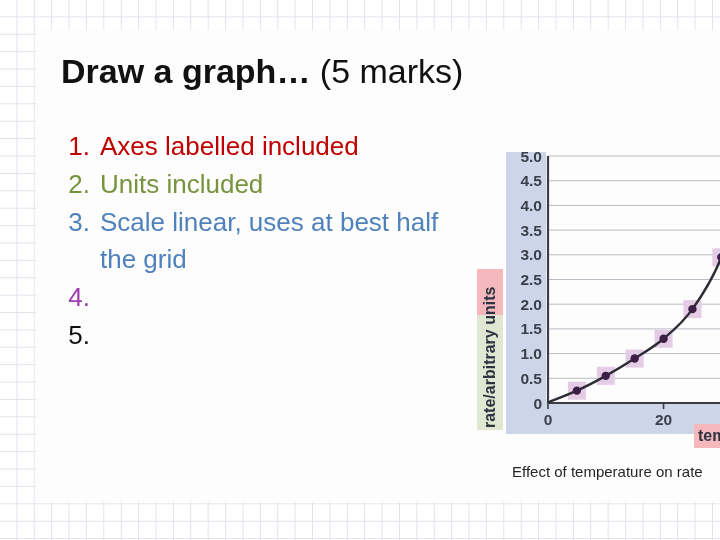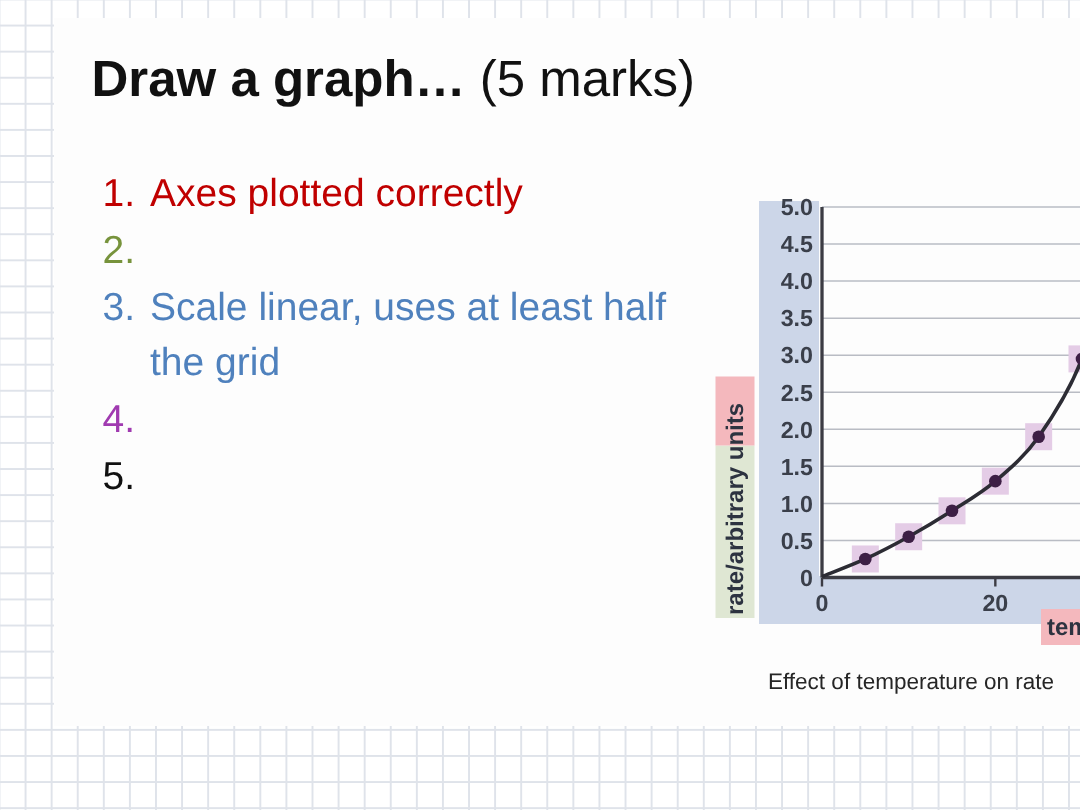--- a/index.html
+++ b/index.html
@@ -21,21 +21,21 @@
       linear-gradient(to right, #dfe3ea 1px, transparent 1px),
       linear-gradient(to bottom, #dfe3ea 1px, transparent 1px);
     background-size: 17.4px 17.4px;
     background-position: -1px -1px;
   }
 
   
   #card {
     position: absolute;
     left: 36px;
-    top: 12px;
+    top: 30px;
     width: 684px;
     height: 472px;
     background: #fdfdfd;
   }
 
   
   #title {
     position: absolute;
     left: 25px;
     top: 23px;
@@ -107,30 +107,31 @@
   <div id="card">
 
     <div id="title">
       <span class="bold">Draw a graph…</span><span class="reg"> (5 marks)</span>
     </div>
 
     <div id="checklist">
 
       <div class="li" style="color: rgb(192, 0, 0);">
         <span class="num">1.</span>
-        <span class="txt">Axes plotted correctly</span>
+        <span class="txt">Axes labelled included</span>
       </div>
 
       <div class="li" style="color: rgb(119, 147, 60);">
         <span class="num">2.</span>
+        <span class="txt">Units included</span>
       </div>
 
       <div class="li" style="color: rgb(79, 129, 189);">
         <span class="num">3.</span>
-        <span class="txt">Scale linear, uses at least half the grid</span>
+        <span class="txt">Scale linear, uses at best half the grid</span>
       </div>
 
       <div class="li" style="color: rgb(160, 58, 176);">
         <span class="num">4.</span>
       </div>
 
       <div class="li" style="color: rgb(17, 17, 17);">
         <span class="num">5.</span>
       </div>
 

